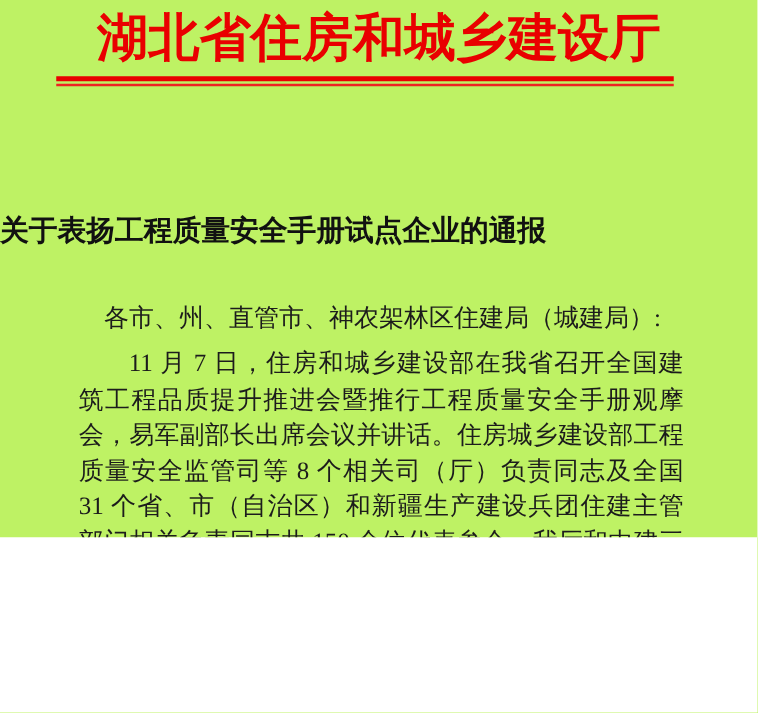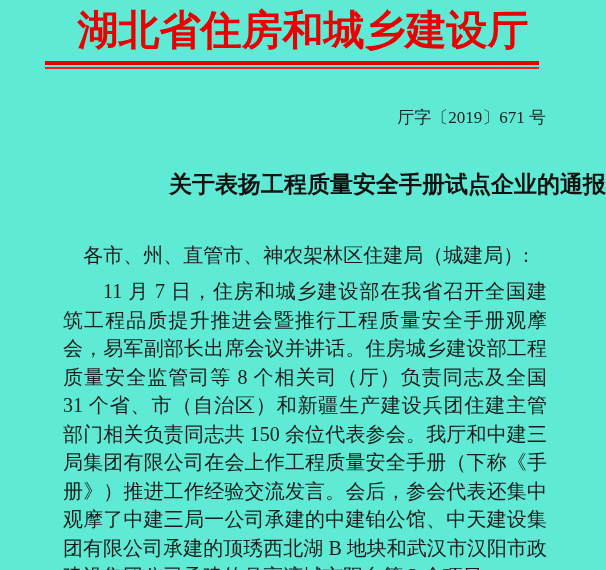--- a/index.html
+++ b/index.html
@@ -3,22 +3,22 @@
 <meta charset="utf-8">
 <style>
   html, body {
     margin: 0;
     padding: 0;
     background: #ffffff;
   }
   .page {
     position: relative;
     width: 606px;
-    height: 570px;
-    background: #5eead4;
+    height: 430px;
+    background: #bef264;
     overflow: hidden;
     font-family: "Liberation Serif", "DejaVu Serif", serif;
     color: #1c1c1c;
   }
   
   .agency-name {
     position: absolute;
     top: 4px;
     left: 0;
     right: 0;
@@ -56,21 +56,21 @@
     line-height: 22px;
     color: #1c1c1c;
     white-space: nowrap;
   }
   
   .doc-title {
     position: absolute;
     top: 169px;
     left: 0;
     right: 0;
-    text-align: right;
+    text-align: left;
     font-size: 23px;
     line-height: 32px;
     font-weight: bold;
     color: #111111;
     white-space: nowrap;
     font-family: Liberation Serif, serif;
   }
   
   .salutation {
     position: absolute;
@@ -102,21 +102,20 @@
 <body>
 
 <div class="page">
 
   <div class="agency-name">湖北省住房和城乡建设厅</div>
 
   <div class="rule-thick"></div>
 
   <div class="rule-thin"></div>
 
-  <div class="doc-number">厅字〔2019〕671 号</div>
 
   <div class="doc-title">关于表扬工程质量安全手册试点企业的通报</div>
 
   <div class="salutation">各市、州、直管市、神农架林区住建局（城建局）:</div>
 
   <div class="body-text">
     <p>11 月 7 日，住房和城乡建设部在我省召开全国建筑工程品质提升推进会暨推行工程质量安全手册观摩会，易军副部长出席会议并讲话。住房城乡建设部工程质量安全监管司等 8 个相关司（厅）负责同志及全国 31 个省、市（自治区）和新疆生产建设兵团住建主管部门相关负责同志共 150 余位代表参会。我厅和中建三局集团有限公司在会上作工程质量安全手册（下称《手册》）推进工作经验交流发言。会后，参会代表还集中观摩了中建三局一公司承建的中建铂公馆、中天建设集团有限公司承建的顶琇西北湖 B 地块和武汉市汉阳市政建设集团公司承建的月亮湾城市阳台等 3 个项目。</p>
   </div>
 
 </div>

